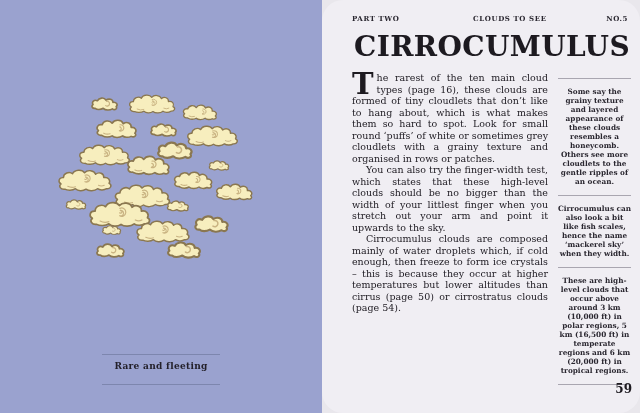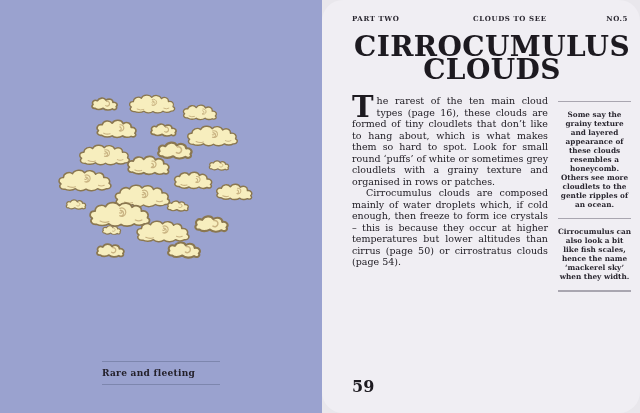--- a/index.html
+++ b/index.html
@@ -35,23 +35,24 @@
     fill: none;
     stroke-width: 2.2;
     stroke-linecap: round;
   }
   .caption-block {
     position: absolute;
     left: 50%;
     transform: translateX(-50%);
     bottom: 28px;
     width: 118px;
+    text-align: center;
     border-top: 1px solid #7d86ae;
     border-bottom: 1px solid #7d86ae;
-    padding: 6px 0 6px 0;
+    padding: 6px 0 13px 0;
   }
   .caption-text {
     font-size: 9px;
     font-weight: bold;
     letter-spacing: 0.3px;
     color: #23202a;
   }
 
   
   .page-right {
@@ -123,22 +124,22 @@
     font-weight: bold;
     text-align: center;
     color: #2a2730;
     padding: 8px 0 9px 0;
   }
   .page-number {
     position: absolute;
     left: 30px;
     width: 280px;
     bottom: 17px;
-    text-align: left;
-    font-size: 16px;
+    text-align: right;
+    font-size: 12px;
     font-weight: bold;
     color: #1d1a20;
   }
 </style>
 </head>
 <body>
 
 <div class="spread">
 
   <div class="page-left">
@@ -193,36 +194,37 @@
   <div class="page-right">
 
     <div class="running-head">
       <span class="left">PART TWO</span>
       <span class="center">CLOUDS TO SEE</span>
       <span class="right">NO.5</span>
     </div>
 
     <h1 class="page-title">
       <span>CIRROCUMULUS</span>
-      <span>CLOUDS</span>
     </h1>
 
     <div class="columns">
 
       <div class="main-col">
         <p class="para"><span class="dropcap">T</span><span>he rarest of the ten main cloud types (page 16), these clouds are formed of tiny cloudlets that don’t like to hang about, which is what makes them so hard to spot. Look for small round ‘puffs’ of white or sometimes grey cloudlets with a grainy texture and organised in rows or patches.</span></p>
+        <p class="para indent">You can also try the finger-width test, which states that these high-level clouds should be no bigger than the width of your littlest finger when you stretch out your arm and point it upwards to the sky.</p>
         <p class="para indent">Cirrocumulus clouds are composed mainly of water droplets which, if cold enough, then freeze to form ice crystals – this is because they occur at higher temperatures but lower altitudes than cirrus (page 50) or cirrostratus clouds (page 54).</p>
       </div>
 
       <aside class="sidebar-col">
         <div class="sb-rule"></div>
         <p class="sb-note">Some say the grainy texture and layered appearance of these clouds resembles a honeycomb. Others see more cloudlets to the gentle ripples of an ocean.</p>
         <div class="sb-rule"></div>
         <p class="sb-note">Cirrocumulus can also look a bit like fish scales, hence the name ‘mackerel sky’ when they width.</p>
         <div class="sb-rule"></div>
+        <p class="sb-note">These are high-level clouds that occur above around 3 km (10,000 ft) in polar regions, 5 km (16,500 ft) in temperate regions and 6 km (20,000 ft) in tropical regions.</p>
         <div class="sb-rule"></div>
       </aside>
 
     </div>
 
     <div class="page-number">59</div>
   </div>
 
 </div>
 

